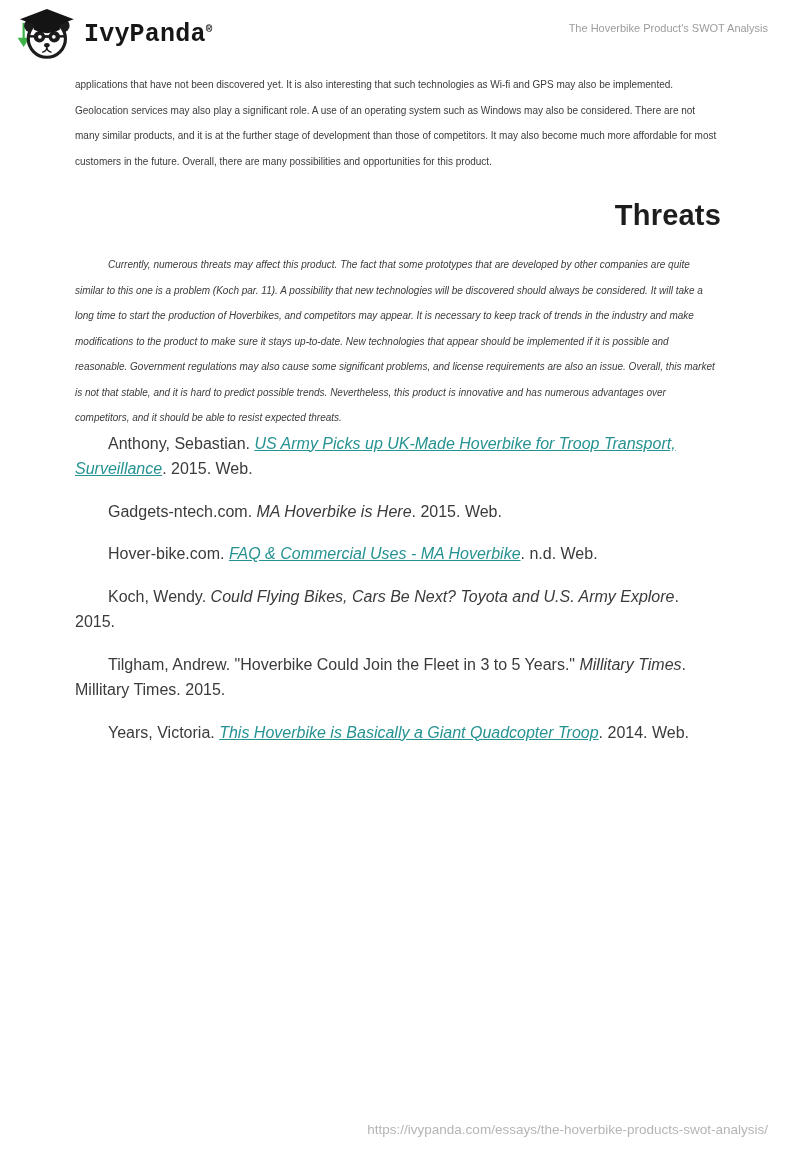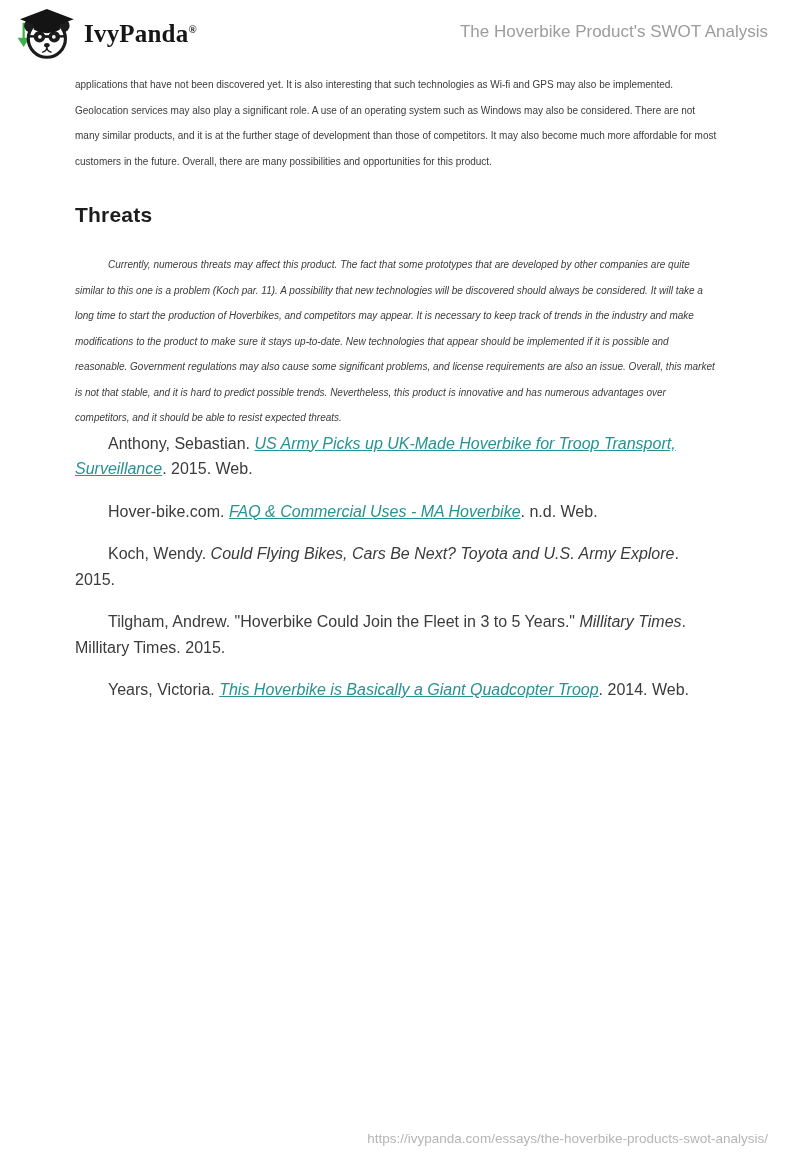--- a/index.html
+++ b/index.html
@@ -34,79 +34,80 @@
     height:62px;
   }
   .brand{
     display:flex;
     align-items:center;
     gap:8px;
     cursor:pointer;
   }
   .logo{width:62px;height:52px;display:inline-block;}
   .brand-name{
-    font-family:Liberation Serif, serif;
+    font-family:Liberation Mono, monospace;
     font-weight:bold;
     font-size:25px;
     color:var(--brand-black);
     letter-spacing:.2px;
   }
   .brand-name sup{
     font-size:11px;
     font-weight:bold;
     vertical-align:super;
     line-height:0;
   }
   .doc-title{
     margin-top:14px;
-    font-size:17px;
+    font-size:11px;
     color:var(--muted-text);
     text-align:right;
   }
   
   .content{
     width:646px;
     margin:0 auto 0 75px;
     padding-top:10px;
   }
   .para{
     font-size:10px;
     line-height:25.5px;
     color:var(--body-text);
     text-align:left;
   }
   .para.indent{text-indent:33px;font-style:italic;}
   .heading{
-    font-size:21px;
+    font-size:29px;
     line-height:34px;
     font-weight:bold;
     color:var(--heading-text);
     margin:24px 0 20px 0;
     letter-spacing:.2px;
+    text-align:right;
   }
   .citation{
     font-size:16px;
     line-height:25.5px;
     color:var(--body-text);
     text-indent:33px;
     margin-bottom:17px;
   }
   .cite-title{font-style:italic;}
   .cite-link{
     font-style:italic;
     color:var(--link);
     text-decoration:underline;
     text-decoration-color:var(--link);
     cursor:pointer;
   }
   
   .footer{
     position:absolute;
     right:32px;
-    bottom:13px;
+    bottom:22px;
     text-align:right;
     margin-left:20px;
   }
   .footer-url{
     font-size:13.5px;
     color:var(--footer-text);
   }
 </style>
 </head>
 <body>
@@ -150,20 +151,21 @@
 
     <p class="para">applications that have not been discovered yet. It is also interesting that such technologies as Wi-fi and GPS may also be implemented. Geolocation services may also play a significant role. A use of an operating system such as Windows may also be considered. There are not many similar products, and it is at the further stage of development than those of competitors. It may also become much more affordable for most customers in the future. Overall, there are many possibilities and opportunities for this product.</p>
 
     <h2 class="heading">Threats</h2>
 
     <p class="para indent">Currently, numerous threats may affect this product. The fact that some prototypes that are developed by other companies are quite similar to this one is a problem (Koch par. 11). A possibility that new technologies will be discovered should always be considered. It will take a long time to start the production of Hoverbikes, and competitors may appear. It is necessary to keep track of trends in the industry and make modifications to the product to make sure it stays up-to-date. New technologies that appear should be implemented if it is possible and reasonable. Government regulations may also cause some significant problems, and license requirements are also an issue. Overall, this market is not that stable, and it is hard to predict possible trends. Nevertheless, this product is innovative and has numerous advantages over competitors, and it should be able to resist expected threats.</p>
 
 
     <p class="citation"><span>Anthony, Sebastian. </span><a class="cite-link">US Army Picks up UK-Made Hoverbike for Troop Transport, Surveillance</a><span>. 2015. Web.</span></p>
 
+    <p class="citation"><span>Gadgets-ntech.com. </span><em class="cite-title">MA Hoverbike is Here</em><span>. 2015. Web.</span></p>
 
     <p class="citation"><span>Hover-bike.com. </span><a class="cite-link">FAQ &amp; Commercial Uses - MA Hoverbike</a><span>. n.d. Web.</span></p>
 
     <p class="citation"><span>Koch, Wendy. </span><em class="cite-title">Could Flying Bikes, Cars Be Next? Toyota and U.S. Army Explore</em><span>. 2015.</span></p>
 
     <p class="citation"><span>Tilgham, Andrew. "Hoverbike Could Join the Fleet in 3 to 5 Years." </span><em class="cite-title">Millitary Times</em><span>. Millitary Times. 2015.</span></p>
 
     <p class="citation"><span>Years, Victoria. </span><a class="cite-link">This Hoverbike is Basically a Giant Quadcopter Troop</a><span>. 2014. Web.</span></p>
 
   </main>

